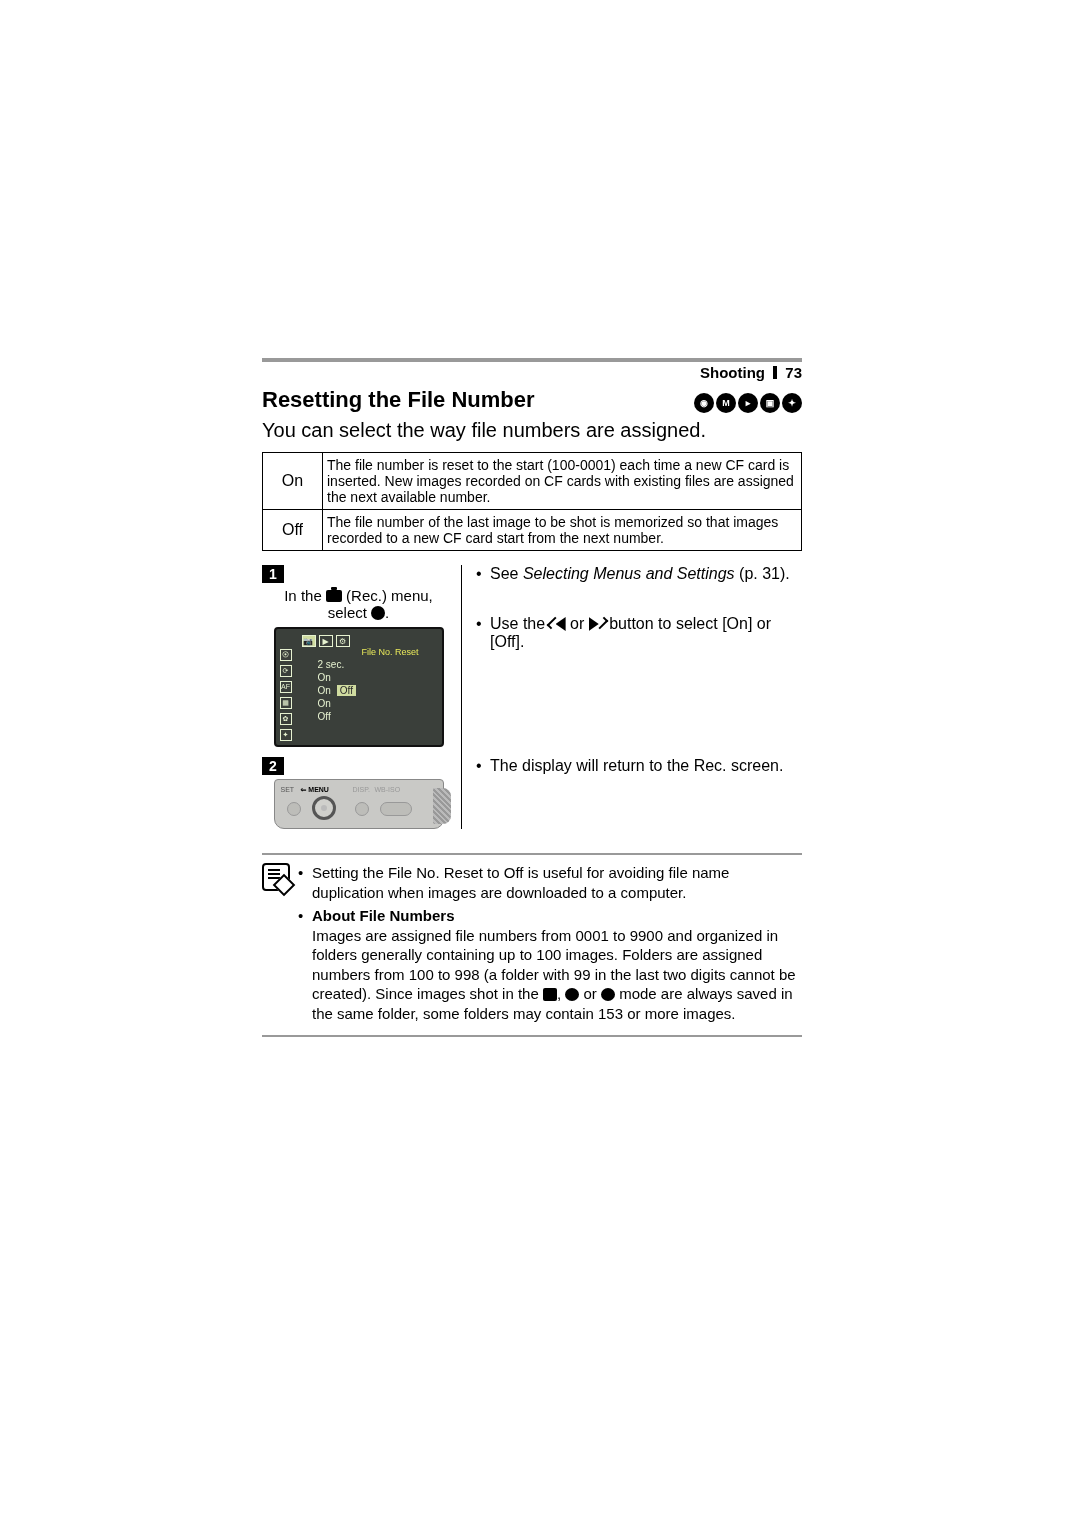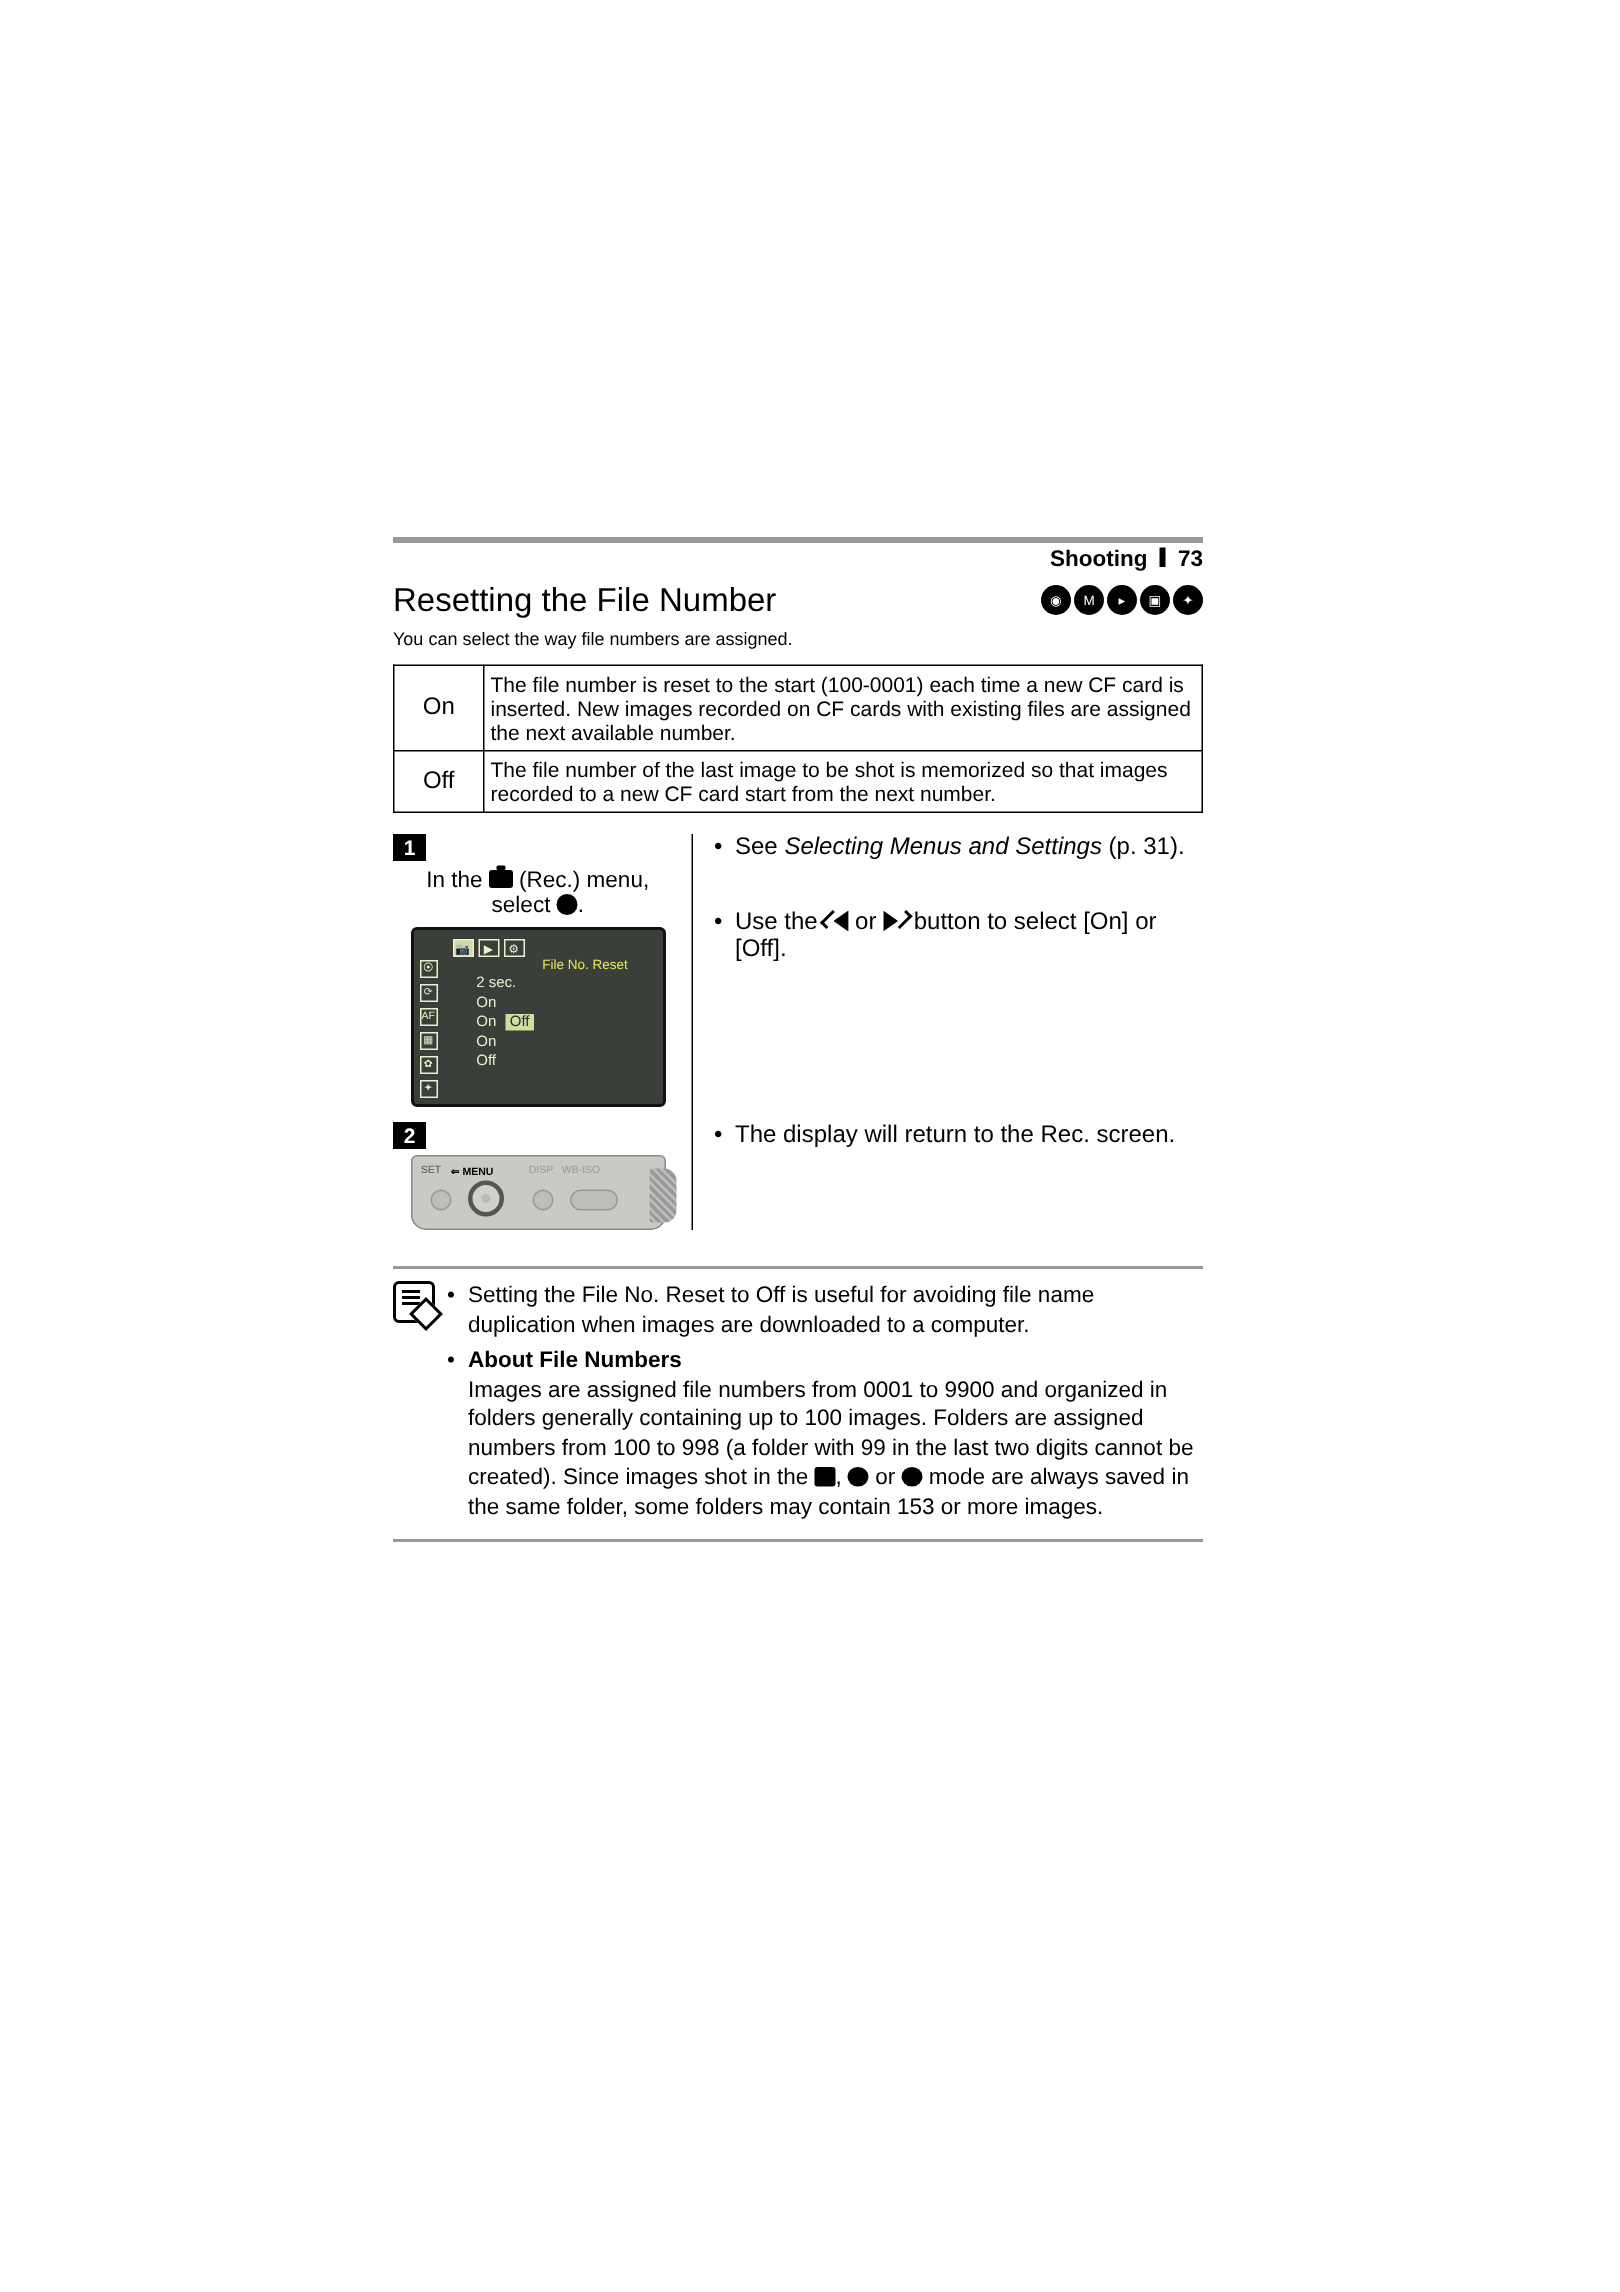--- a/index.html
+++ b/index.html
@@ -31,43 +31,43 @@
     .chapter-label .sep {
       display: inline-block;
       width: 4px;
       height: 13px;
       background: #000;
       vertical-align: -1px;
       margin: 0 4px;
     }
     .section-title {
       font-size: 22px;
-      font-weight: 400;
+      font-weight: 700;
       display: flex;
       justify-content: space-between;
-      align-items: center;
+      align-items: flex-end;
       margin-bottom: 6px;
     }
     .mode-icons {
       display: flex;
       gap: 2px;
     }
     .mode-ic {
       width: 20px;
       height: 20px;
       border-radius: 50%;
       background: #000;
       color: #fff;
       font-size: 9px;
       display: flex;
       align-items: center;
       justify-content: center;
     }
     .intro {
-      font-size: 12px;
+      font-size: 20px;
       margin-bottom: 10px;
     }
     table.options {
       border-collapse: collapse;
       width: 100%;
       font-size: 14px;
     }
     table.options td {
       border: 1px solid #000;
       padding: 4px 4px;

